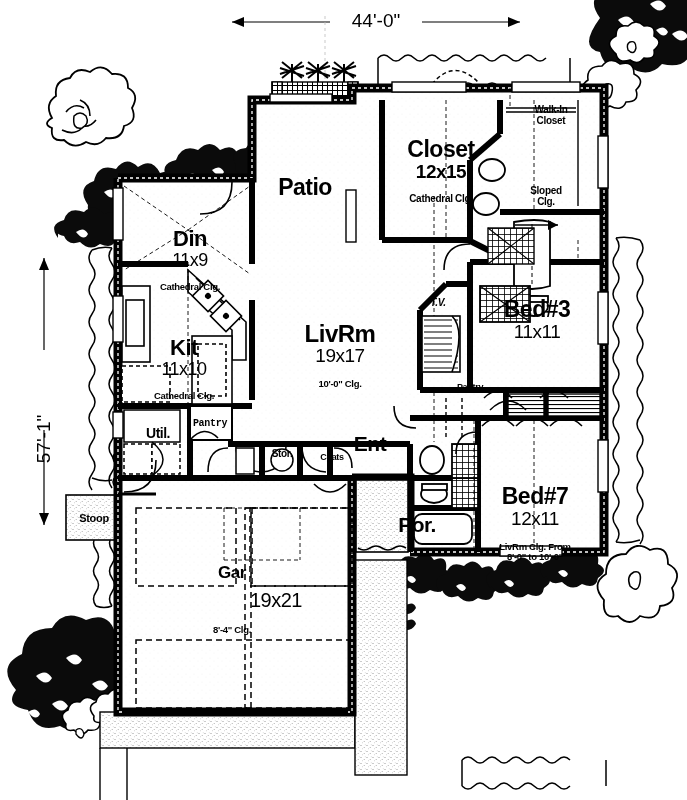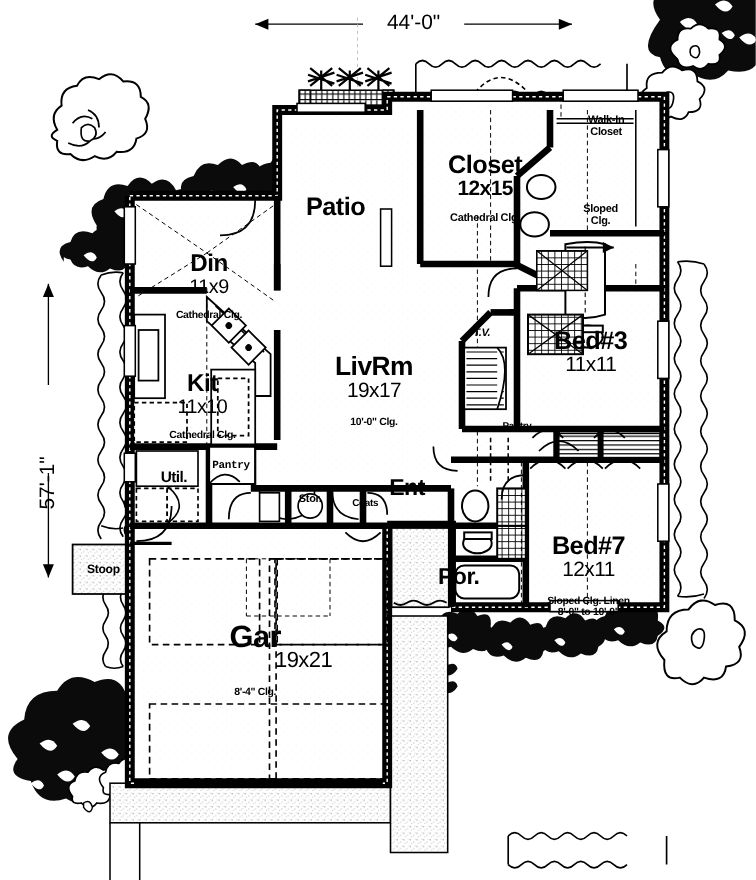--- a/index.html
+++ b/index.html
@@ -503,24 +503,24 @@
 
 <div class="lbl room-name ctr" style="left:340px;top:320px;font-size:24px;">LivRm</div>
 <div class="lbl room-dim ctr" style="left:340px;top:345px;font-size:19px;">19x17</div>
 <div class="lbl room-clg ctr" style="left:340px;top:366px;font-size:9.5px;">10'-0" Clg.</div>
 
 <div class="lbl room-name ctr" style="left:537px;top:296px;font-size:23px;">Bed#3</div>
 <div class="lbl room-dim ctr" style="left:537px;top:321px;font-size:19px;">11x11</div>
 
 <div class="lbl room-name ctr" style="left:535px;top:483px;font-size:23px;">Bed#7</div>
 <div class="lbl room-dim ctr" style="left:535px;top:508px;font-size:19px;">12x11</div>
-<div class="lbl room-clg ctr" style="left:535px;top:529px;font-size:9.5px;">Sloped Clg. Linen</div>
+<div class="lbl room-clg ctr" style="left:535px;top:529px;font-size:9.5px;">LivRm Clg. From</div>
 <div class="lbl room-clg ctr" style="left:535px;top:539px;font-size:9.5px;">8'-0" to 10'-0"</div>
 
-<div class="lbl room-name ctr" style="left:232px;top:563px;font-size:28px;text-align:center;">Gar</div>
+<div class="lbl room-name ctr" style="left:232px;top:563px;font-size:17px;text-align:center;">Gar</div>
 <div class="lbl room-dim ctr" style="left:232px;top:589px;font-size:20px;margin-left:44px;">19x21</div>
 <div class="lbl room-clg ctr" style="left:232px;top:612px;font-size:9.5px;">8'-4" Clg.</div>
 
 <div class="lbl room-name ctr" style="left:370px;top:432px;font-size:21px;">Ent</div>
 
 <div class="lbl room-name ctr" style="left:369px;top:513px;font-size:21px;margin-left:48px;">Por.</div>
 
 <div class="lbl tiny ctr" style="left:551px;top:104px;font-size:10px;">Walk-In</div>
 <div class="lbl tiny ctr" style="left:551px;top:115px;font-size:10px;">Closet</div>
 

